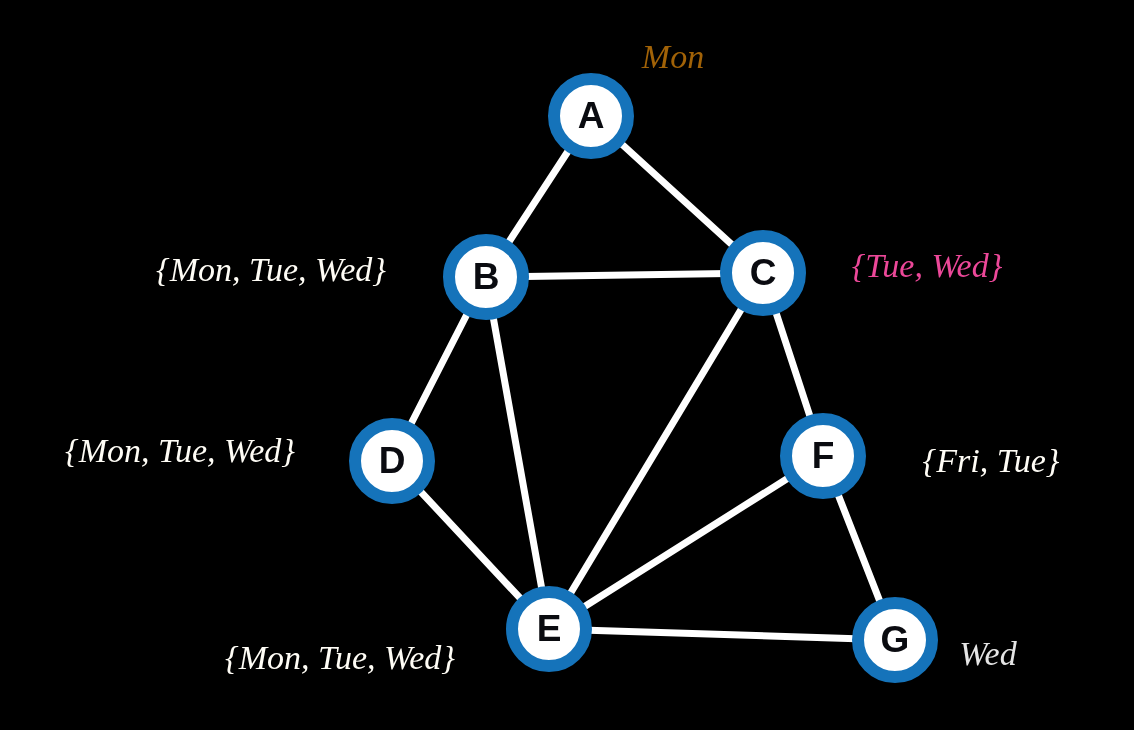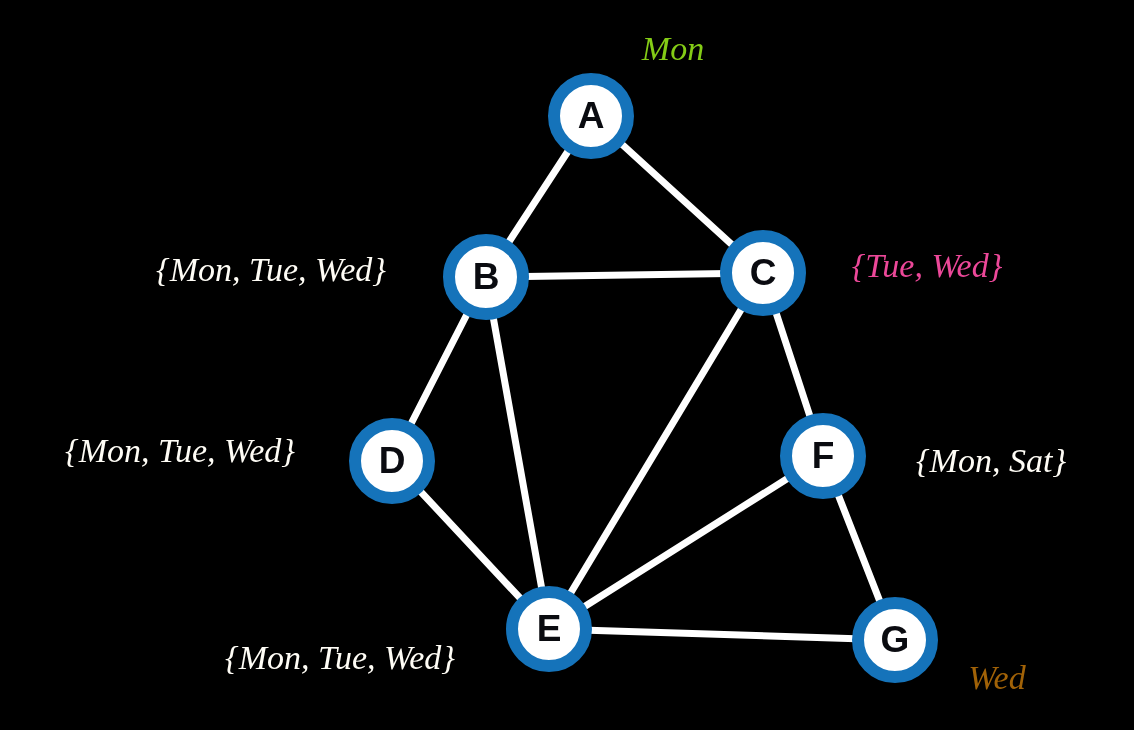--- a/index.html
+++ b/index.html
@@ -64,38 +64,38 @@
       <line x1="763" y1="273" x2="549" y2="629" stroke="#ffffff" stroke-width="7" stroke-linecap="round"></line>
       <line x1="763" y1="273" x2="823" y2="456" stroke="#ffffff" stroke-width="7" stroke-linecap="round"></line>
       <line x1="392" y1="461" x2="549" y2="629" stroke="#ffffff" stroke-width="7" stroke-linecap="round"></line>
       <line x1="549" y1="629" x2="823" y2="456" stroke="#ffffff" stroke-width="7" stroke-linecap="round"></line>
       <line x1="549" y1="629" x2="895" y2="640" stroke="#ffffff" stroke-width="7" stroke-linecap="round"></line>
       <line x1="823" y1="456" x2="895" y2="640" stroke="#ffffff" stroke-width="7" stroke-linecap="round"></line>
     </svg>
     <div class="node" style="left: 548px; top: 73px; border-color: rgb(21, 115, 186); background: rgb(255, 255, 255);">
       <span class="node-letter" style="color: rgb(10, 11, 16);">A</span>
     </div>
-    <div class="domain-label" style="left: 673px; top: 49px; color: #84cc16; text-align: right;">Mon</div>
+    <div class="domain-label" style="left: 673px; top: 57px; color: #a16207; text-align: right;">Mon</div>
     <div class="node" style="left: 443px; top: 234px; border-color: rgb(21, 115, 186); background: rgb(255, 255, 255);">
       <span class="node-letter" style="color: rgb(10, 11, 16);">B</span>
     </div>
     <div class="domain-label" style="left: 271px; top: 270px; color: rgb(255, 253, 246);">{Mon, Tue, Wed}</div>
     <div class="node" style="left: 720px; top: 230px; border-color: rgb(21, 115, 186); background: rgb(255, 255, 255);">
       <span class="node-letter" style="color: rgb(10, 11, 16);">C</span>
     </div>
     <div class="domain-label" style="left: 927px; top: 266px; color: #ec4899;">{Tue, Wed}</div>
     <div class="node" style="left: 349px; top: 418px; border-color: rgb(21, 115, 186); background: rgb(255, 255, 255);">
       <span class="node-letter" style="color: rgb(10, 11, 16);">D</span>
     </div>
     <div class="domain-label" style="left: 180px; top: 451px; color: rgb(255, 253, 246);">{Mon, Tue, Wed}</div>
     <div class="node" style="left: 506px; top: 586px; border-color: rgb(21, 115, 186); background: rgb(255, 255, 255);">
       <span class="node-letter" style="color: rgb(10, 11, 16);">E</span>
     </div>
     <div class="domain-label" style="left: 340px; top: 658px; color: rgb(255, 253, 246);">{Mon, Tue, Wed}</div>
     <div class="node" style="left: 780px; top: 413px; border-color: rgb(21, 115, 186); background: rgb(255, 255, 255);">
       <span class="node-letter" style="color: rgb(10, 11, 16);">F</span>
     </div>
-    <div class="domain-label" style="left: 991px; top: 461px; color: rgb(255, 253, 246);">{Mon, Sat}</div>
+    <div class="domain-label" style="left: 991px; top: 461px; color: rgb(255, 253, 246);">{Fri, Tue}</div>
     <div class="node" style="left: 852px; top: 597px; border-color: rgb(21, 115, 186); background: rgb(255, 255, 255);">
       <span class="node-letter" style="color: rgb(10, 11, 16);">G</span>
     </div>
-    <div class="domain-label" style="left: 988px; top: 678px; color: #a16207; margin-left: 9px;">Wed</div>
+    <div class="domain-label" style="left: 988px; top: 654px; color: #e5e5e5;">Wed</div>
   </div>
 
 </body></html>

